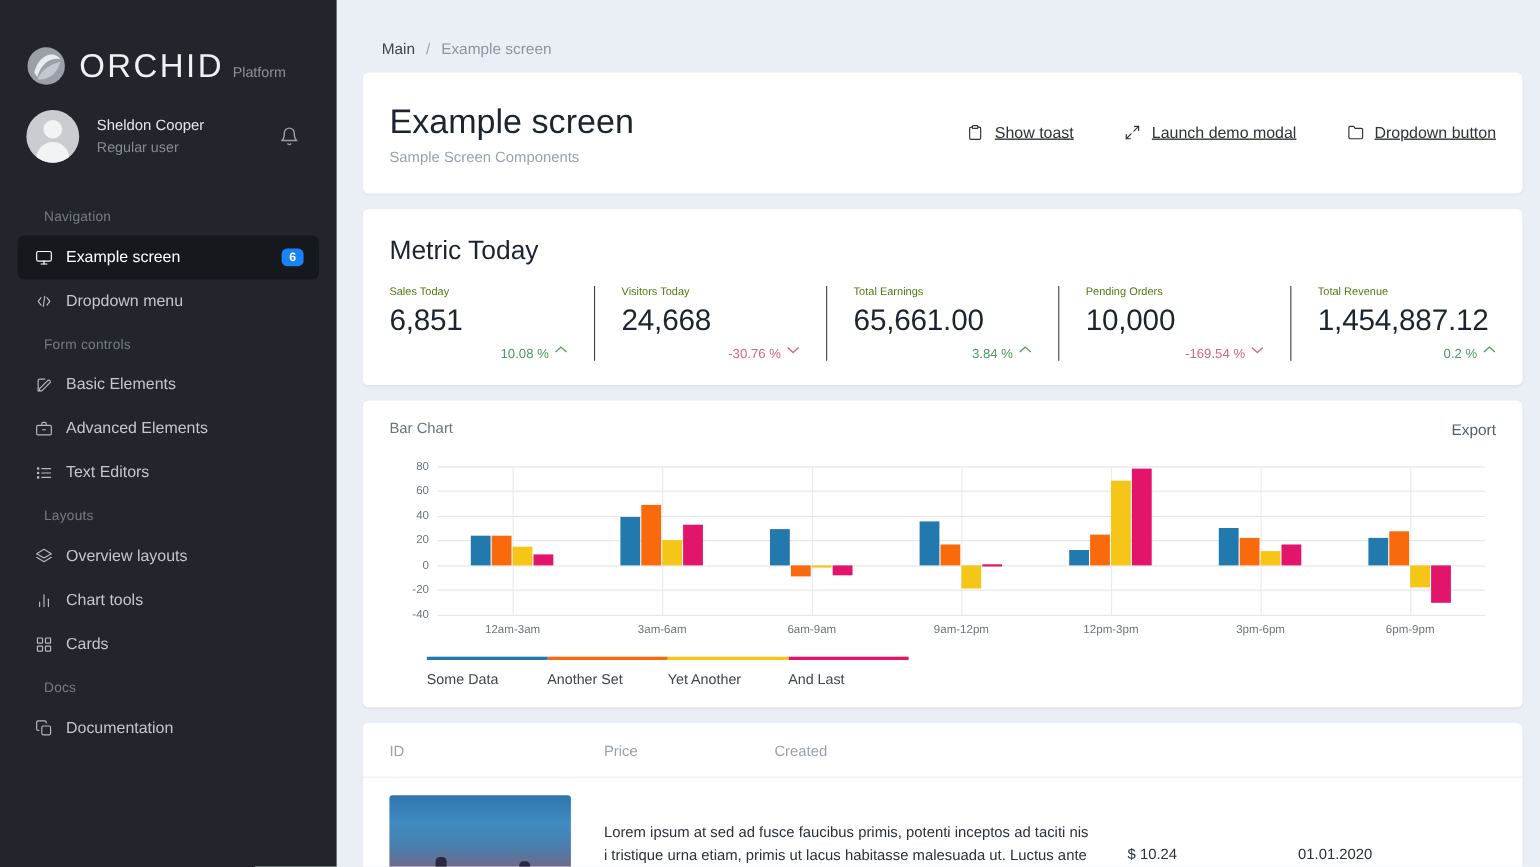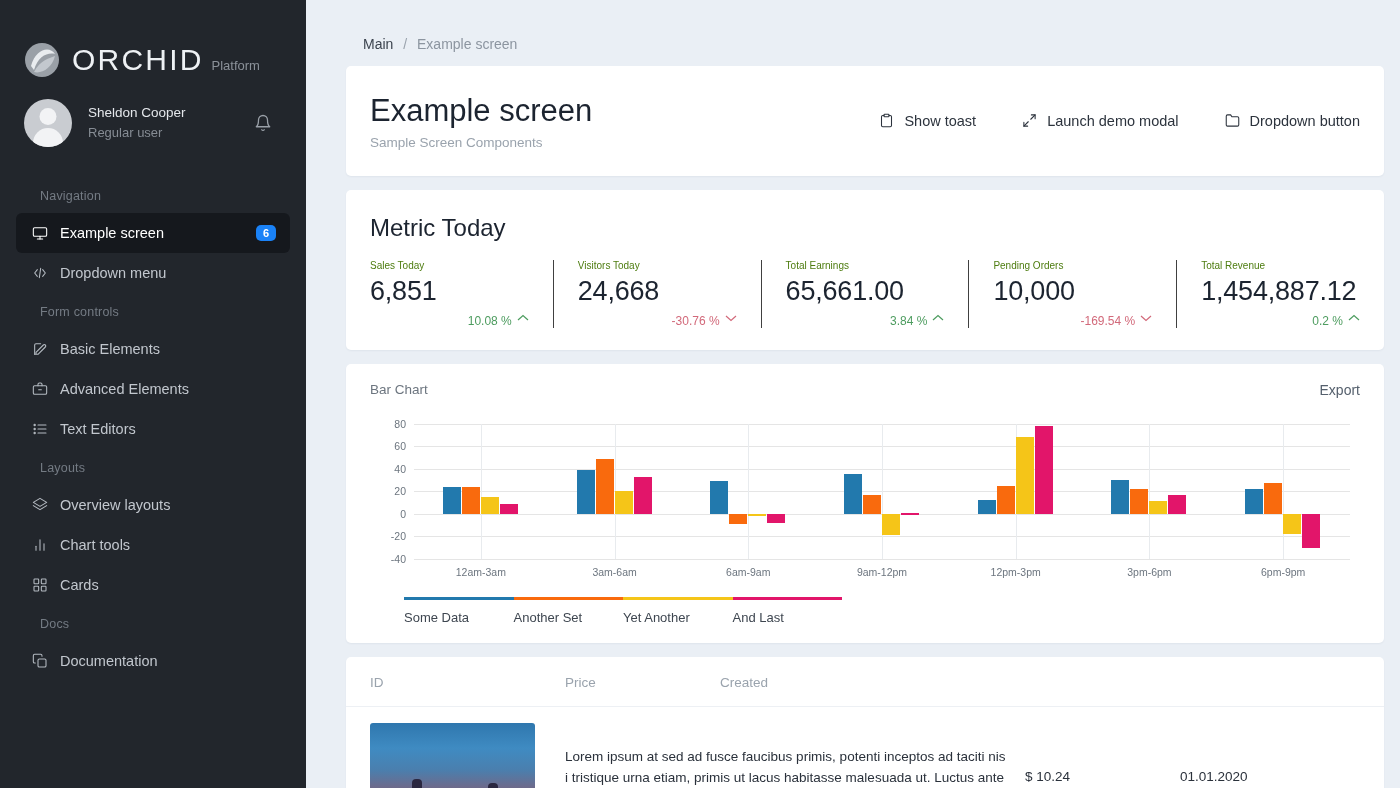--- a/index.html
+++ b/index.html
@@ -2,21 +2,21 @@
 <html><head>
 <meta charset="utf-8">
 <style>
   * { box-sizing: border-box; margin: 0; padding: 0; }
   html, body {
     width: 1400px; height: 788px;
     font-family: "Liberation Sans", sans-serif;
     background: #eaeff5;
     overflow: hidden;
   }
-  .app { display: flex; width: 1400px; height: 788px; gap: 16px; }
+  .app { display: flex; width: 1400px; height: 788px; }
 
   
   .sidebar {
     width: 306px; min-width: 306px; height: 788px;
     background: #22262c;
     color: #c7ccd3;
     position: relative;
     overflow: hidden;
   }
   .brand { display: flex; align-items: baseline; padding: 34px 0 0 24px; }
@@ -77,21 +77,21 @@
 
   .card {
     background: #ffffff; border-radius: 5px; margin: 0 16px 14px 24px;
     box-shadow: 0 1px 2px rgba(24,39,75,.05);
   }
 
   .page-head { display: flex; align-items: center; padding: 26px 24px 26px 24px; }
   .page-head-left { flex: 1; }
   .page-title { font-size: 31px; color: #1c2430; font-weight: 400; line-height: 1.25; }
   .page-desc { font-size: 13.5px; color: #9aa3ad; margin-top: 4px; }
-  .head-actions { display: flex; align-items: flex-start; }
+  .head-actions { display: flex; align-items: flex-start; text-decoration: underline; }
   .head-btn {
     display: flex; align-items: center; color: #2c333d;
     font-size: 14.5px; margin-left: 46px; cursor: pointer;
   }
   .head-btn .ico { margin-right: 10px; display: flex; color: #2c333d; }
 
   .metric-card { padding: 24px 0 22px 0; }
   .metric-title { font-size: 24px; color: #1c2430; padding: 0 24px 18px 24px; font-weight: 400; }
   .metrics { display: flex; }
   .metric {

